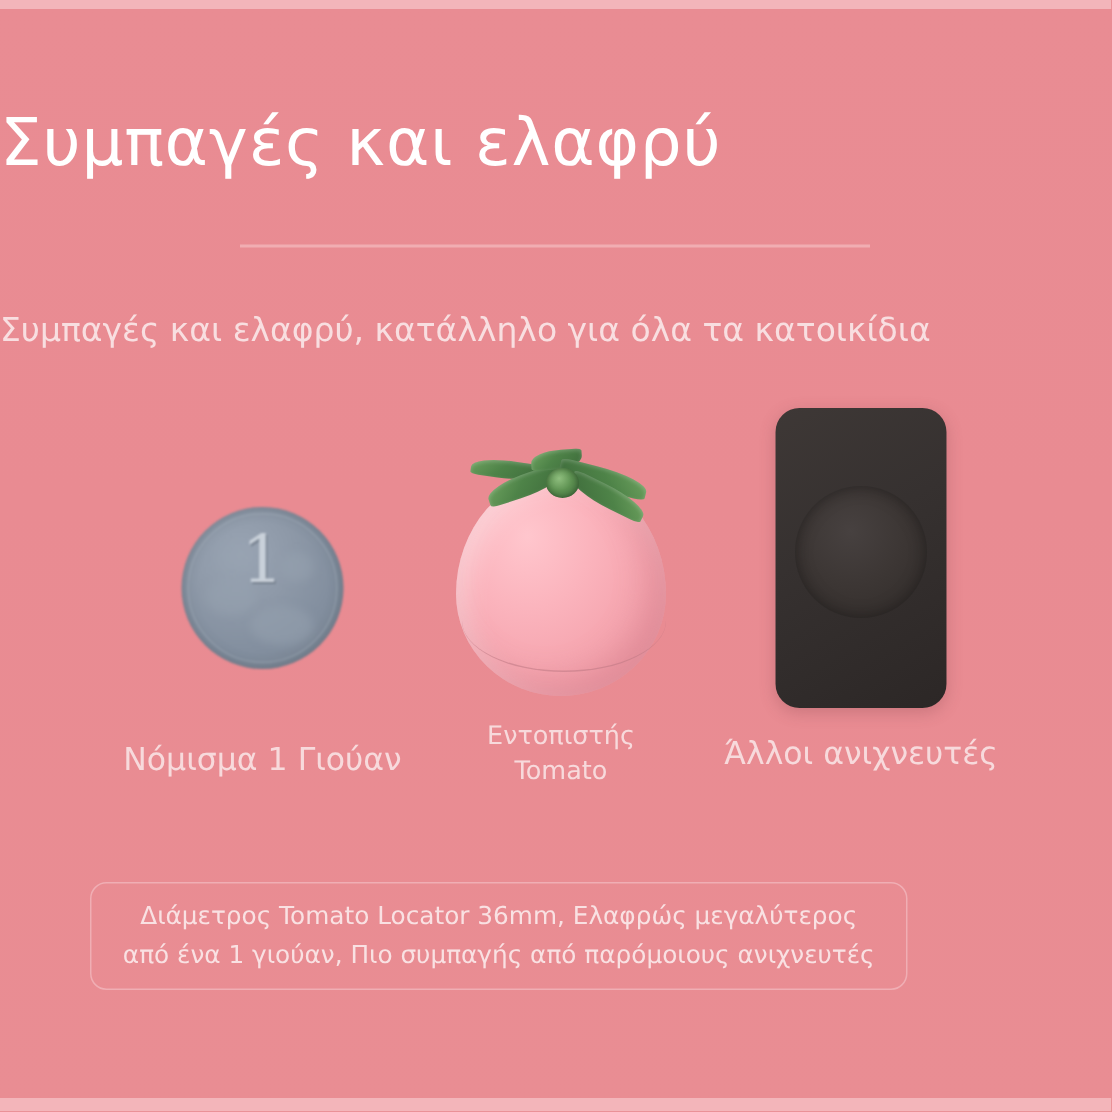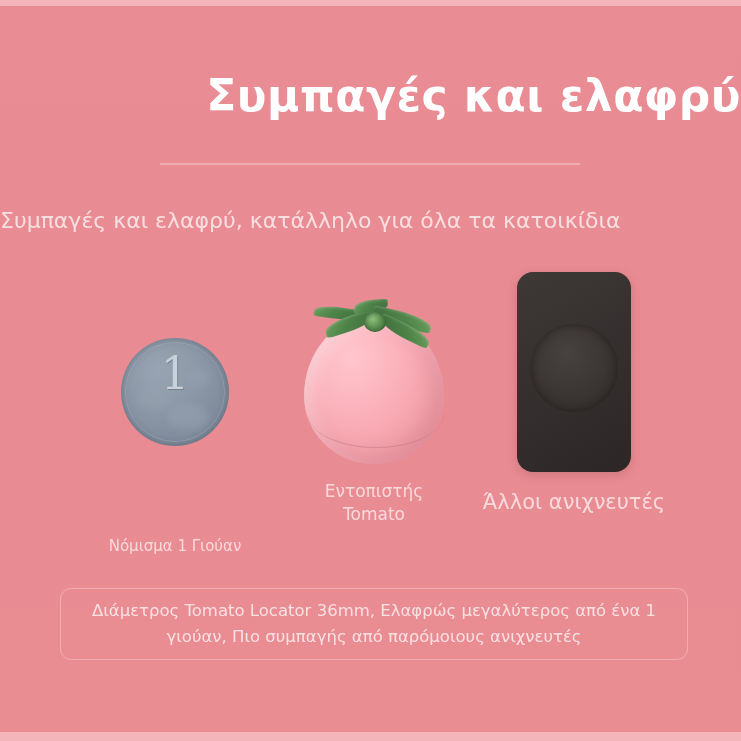--- a/index.html
+++ b/index.html
@@ -33,25 +33,25 @@
   }
   .edge-strip.top    { top: 0;    height: 6px; }
   .edge-strip.bottom { bottom: 0; height: 9px; }
 
   
   .headline {
     position: absolute;
     top: 68px;
     left: 0;
     width: 741px;
-    text-align: right;
+    text-align: left;
     color: #ffffff;
     font-size: 44px;
     line-height: 56px;
-    font-weight: 700;
+    font-weight: 400;
     letter-spacing: 0.5px;
     white-space: nowrap;
   }
 
   .divider {
     position: absolute;
     top: 163px;
     left: 160px;
     width: 420px;
     height: 2px;
@@ -98,21 +98,21 @@
     width: 100%;
     text-align: center;
     color: #ffffff;
     opacity: 0.68;
     font-weight: 400;
   }
 
   
   .item-coin       { left: 0px;   width: 230px; }
   .item-coin .art  { top: 66px;   height: 110px; }
-  .item-coin .caption { top: 220px; font-size: 15px; line-height: 28px; margin-top: 40px; }
+  .item-coin .caption { top: 220px; font-size: 21px; line-height: 28px; }
 
   .coin {
     position: absolute;
     left: 50%;
     top: 0;
     transform: translateX(-50%);
     width: 108px;
     height: 108px;
     border-radius: 50%;
     background:
@@ -231,21 +231,21 @@
     border-radius: 50%;
     background: radial-gradient(circle at 42% 34%, #474140 0%, #3c3634 48%, #302b29 100%);
     box-shadow: inset 0 0 10px rgba(16,14,13,0.5);
   }
 
   
   .footnote {
     position: absolute;
     left: 60px;
     top: 588px;
-    width: 628px;
+    width: 545px;
     height: 72px;
     border: 1.4px solid #f0aeb4;
     border-radius: 11px;
     display: flex;
     align-items: center;
     justify-content: center;
     padding: 0 20px;
   }
   .footnote-text {
     text-align: center;

